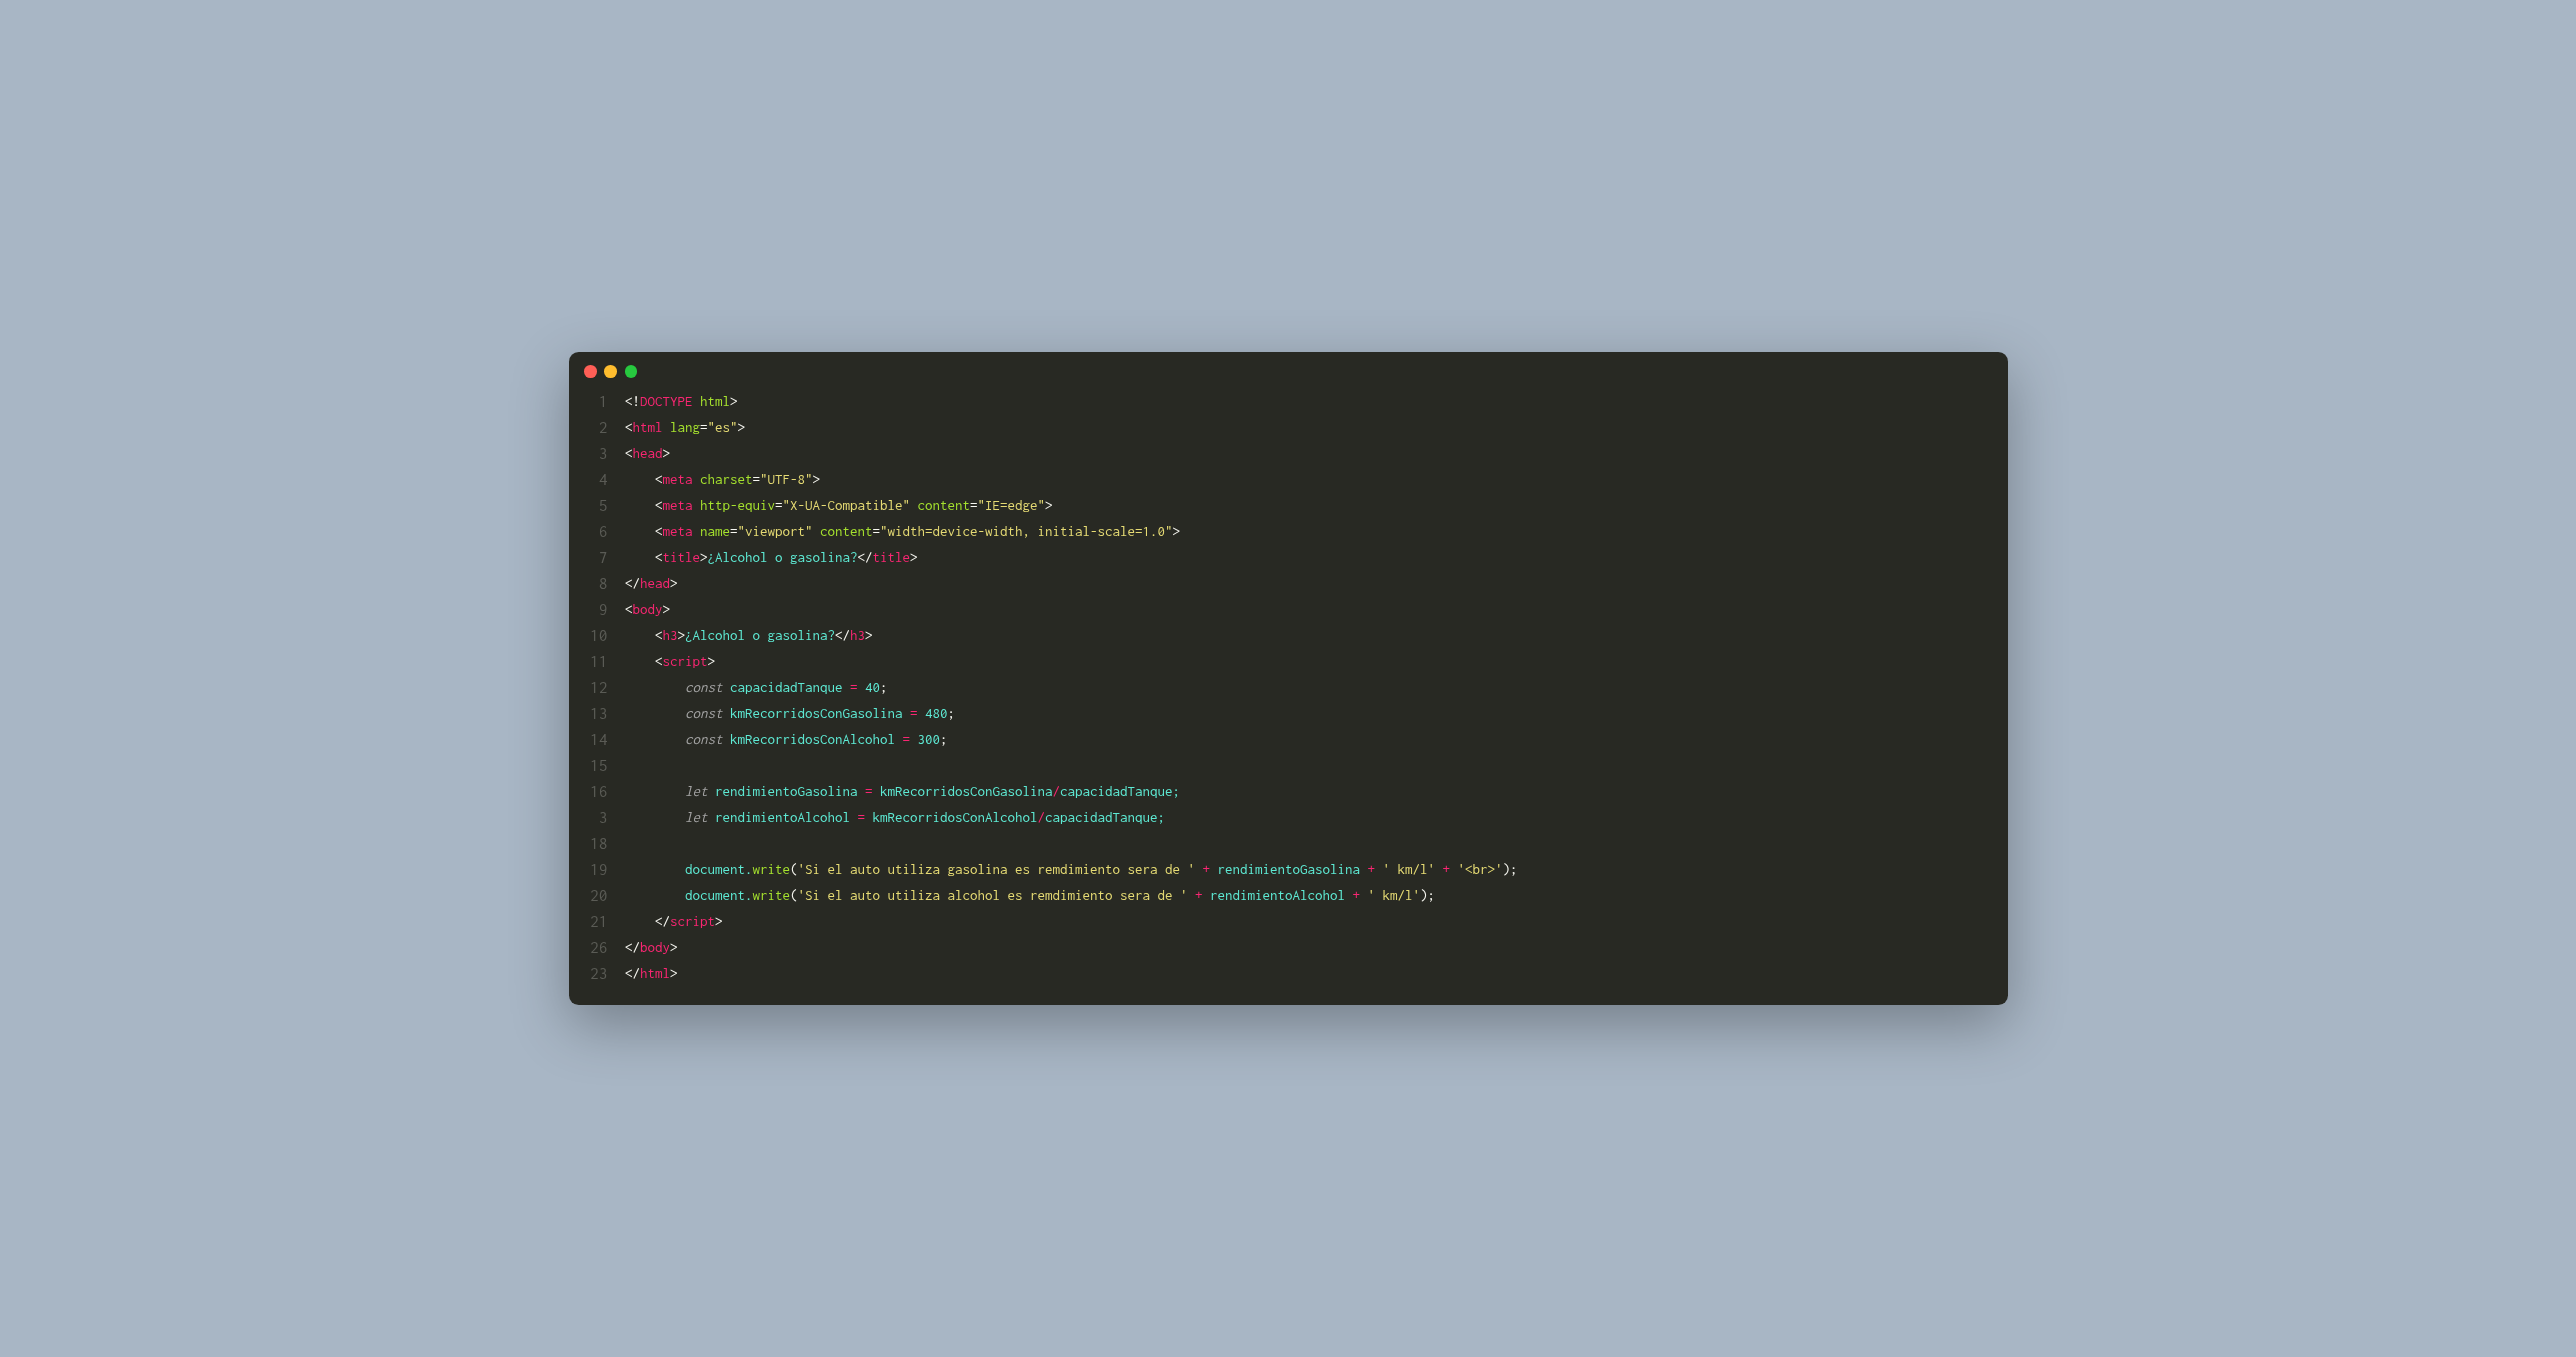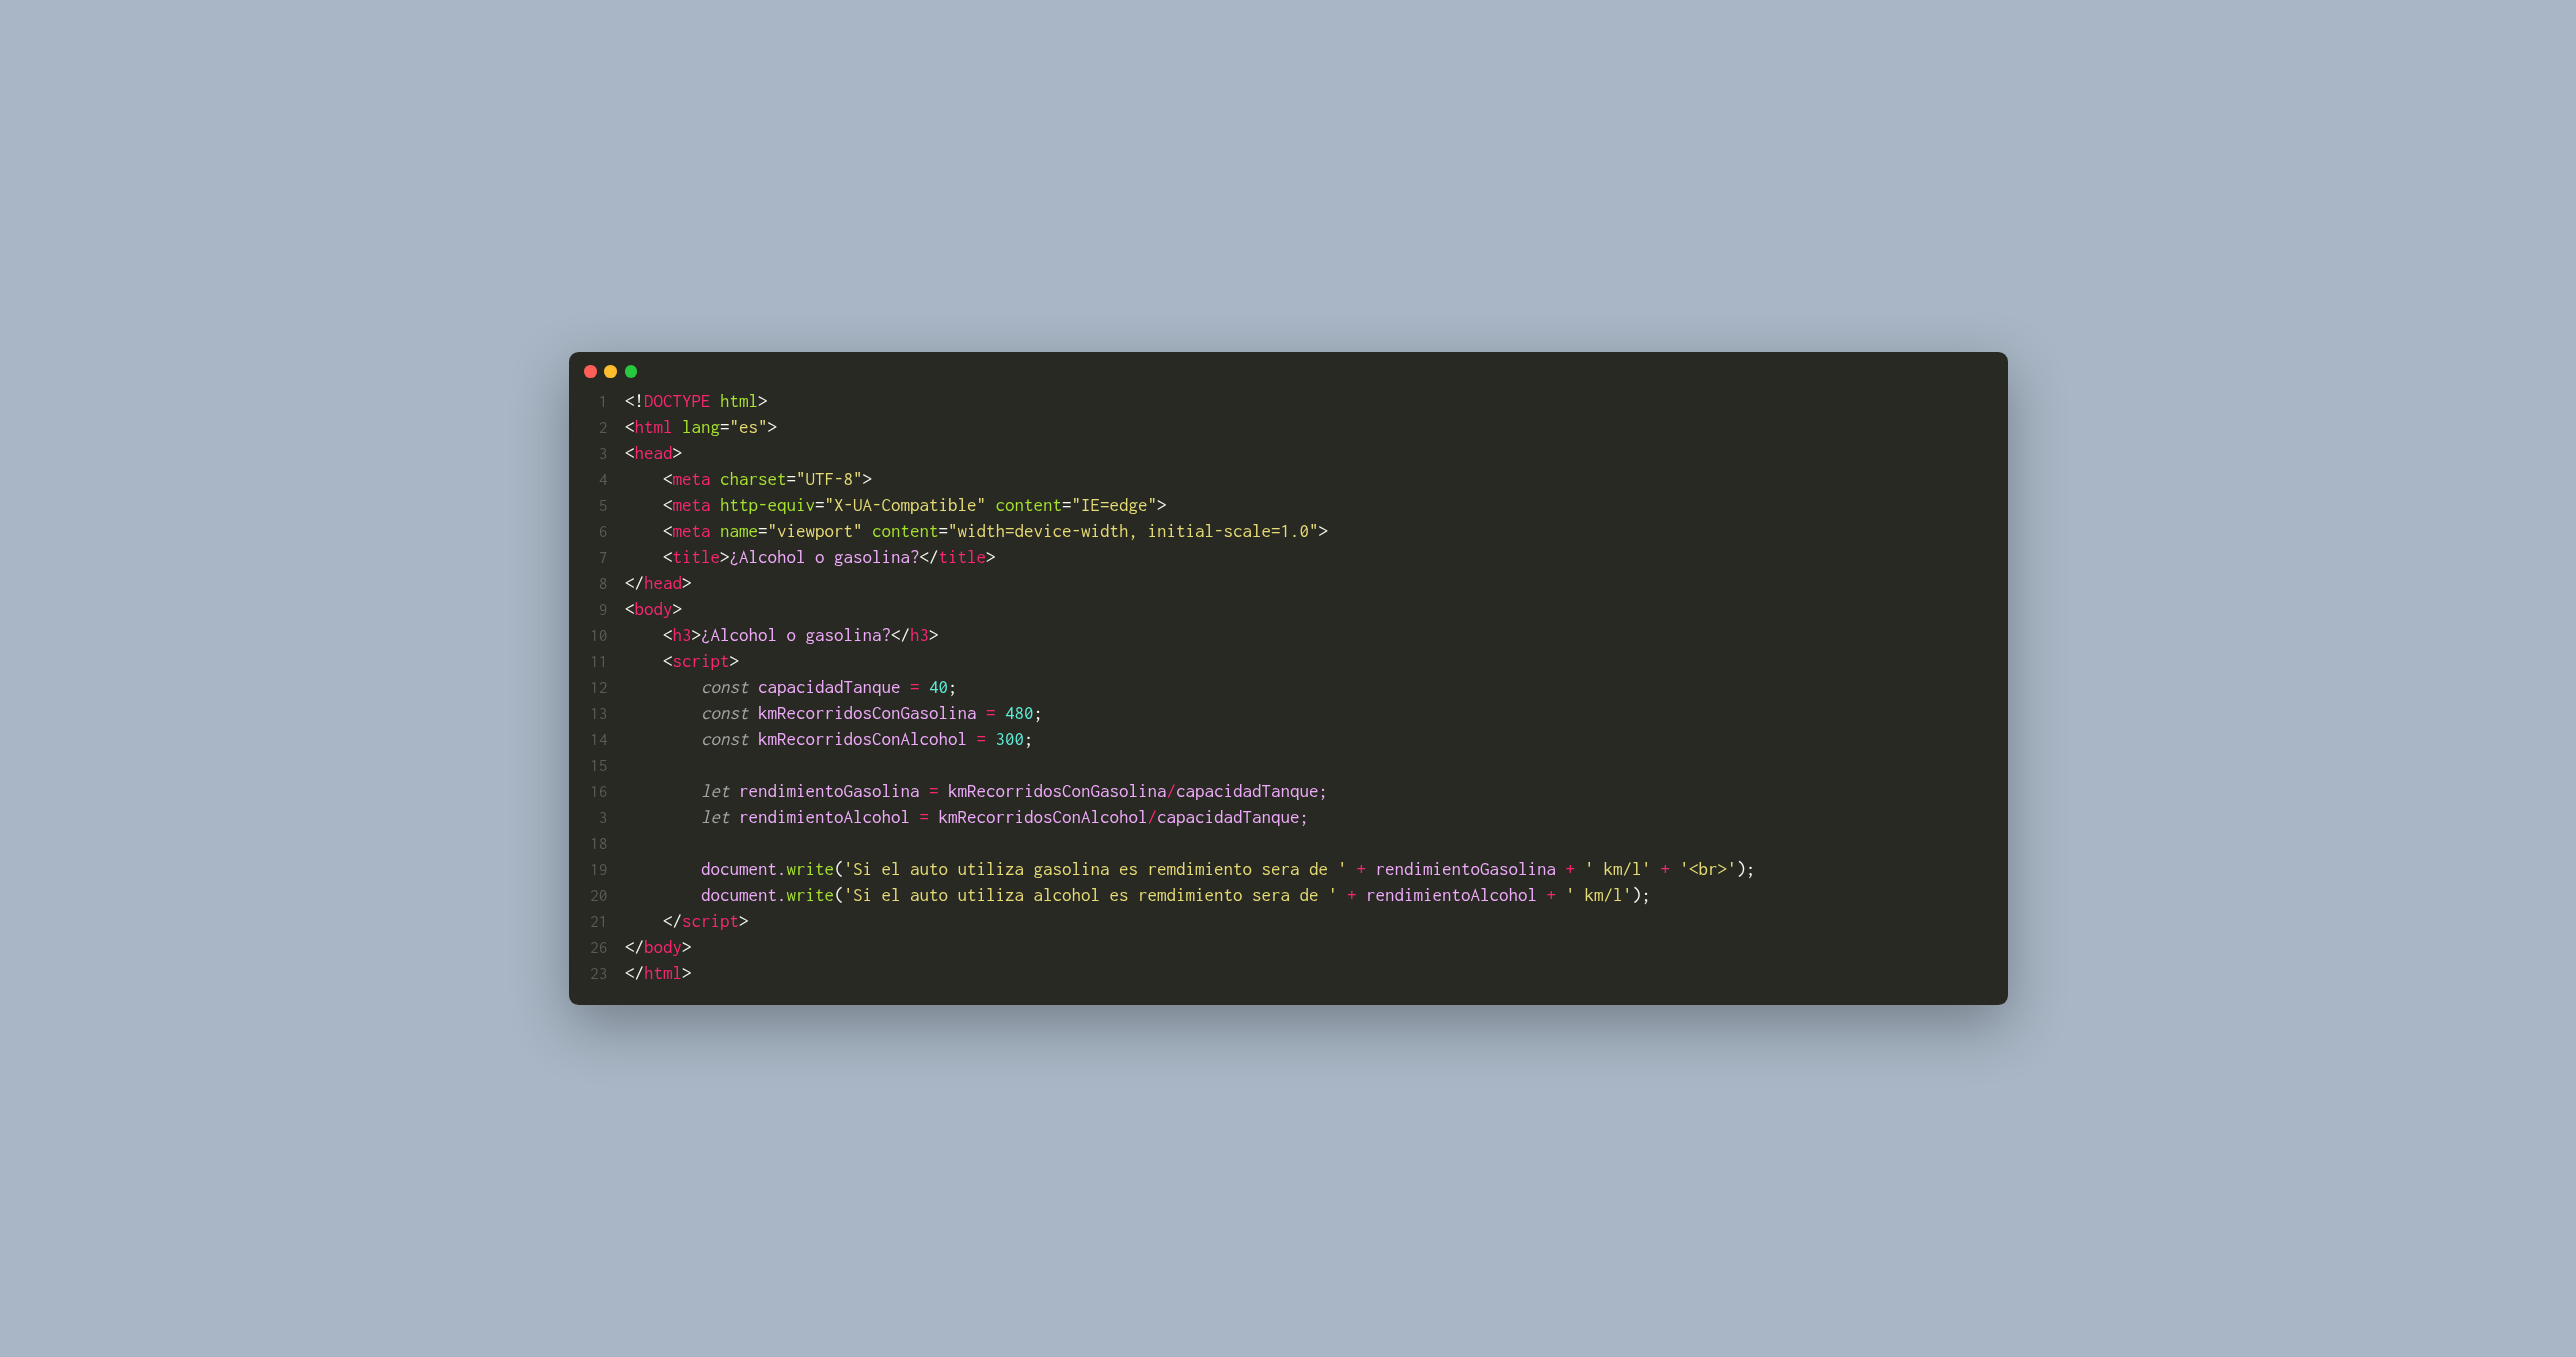--- a/index.html
+++ b/index.html
@@ -43,34 +43,34 @@
     }
     .gutter {
       padding: 0 17.5px 0 21.4px;
       text-align: right;
       color: #5a5b55;
       font-size: 17.5px;
       line-height: 26px;
       user-select: none;
     }
     .code {
-      font-size: 19px;
+      font-size: 15px;
       line-height: 26px;
       color: #f8f8f2;
       white-space: pre;
       flex: 1;
     }
     .c-punct { color: #f8f8f2; }
     .c-tag { color: #f92672; }
     .c-attr { color: #a6e22e; }
     .c-string { color: #e6db74; }
     .c-keyword { color: #a3a3a3; font-style: italic; }
     .c-number { color: #5eead4; }
     .c-op { color: #f92672; }
-    .c-text { color: #f0abfc; }
+    .c-text { color: #5eead4; }
     .c-doctype { color: #f92672; }
   </style>
 </head>
 <body>
 
 <div class="window">
   <div class="titlebar">
     <div class="dot dot-red"></div>
     <div class="dot dot-yellow"></div>
     <div class="dot dot-green"></div>

